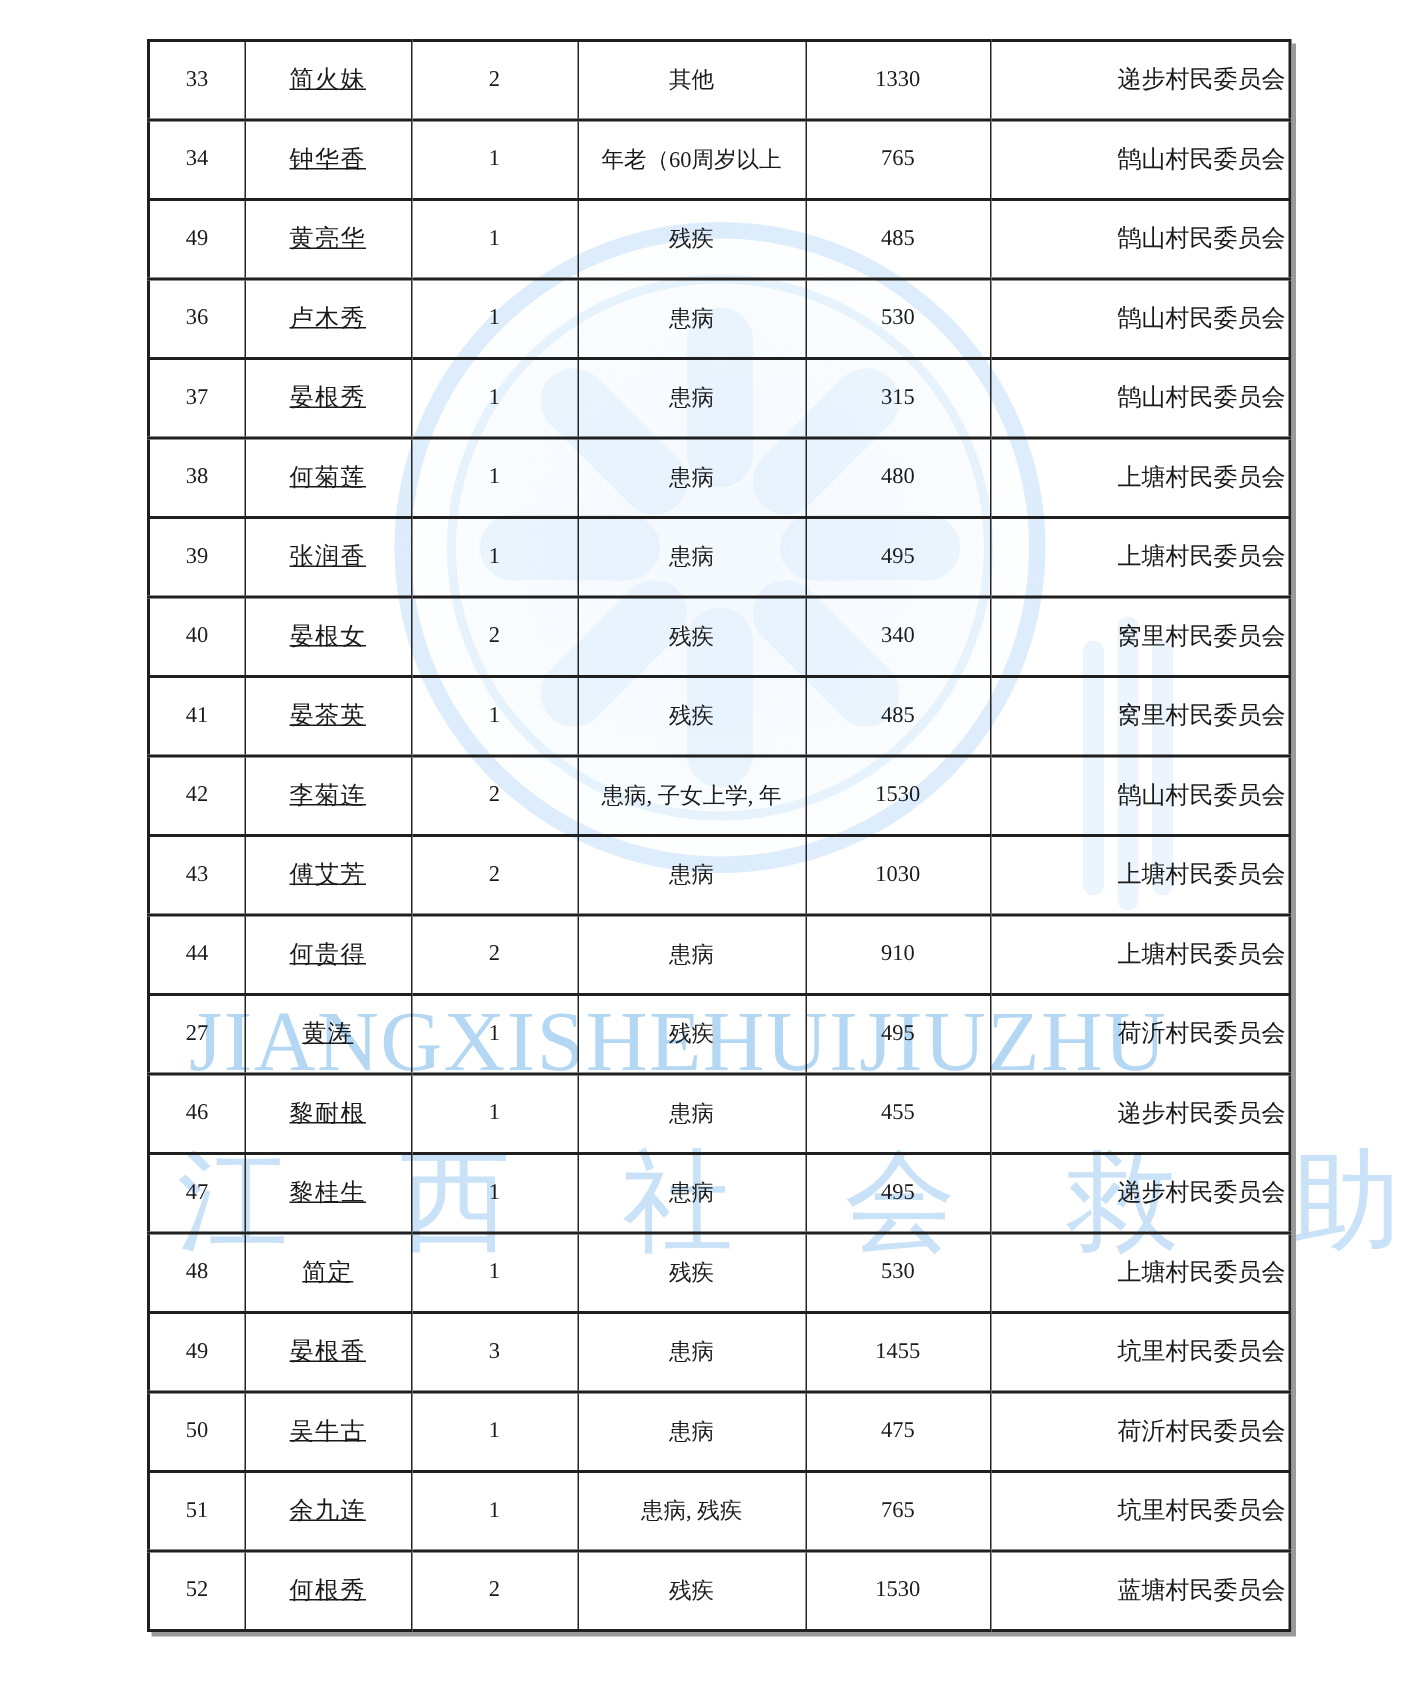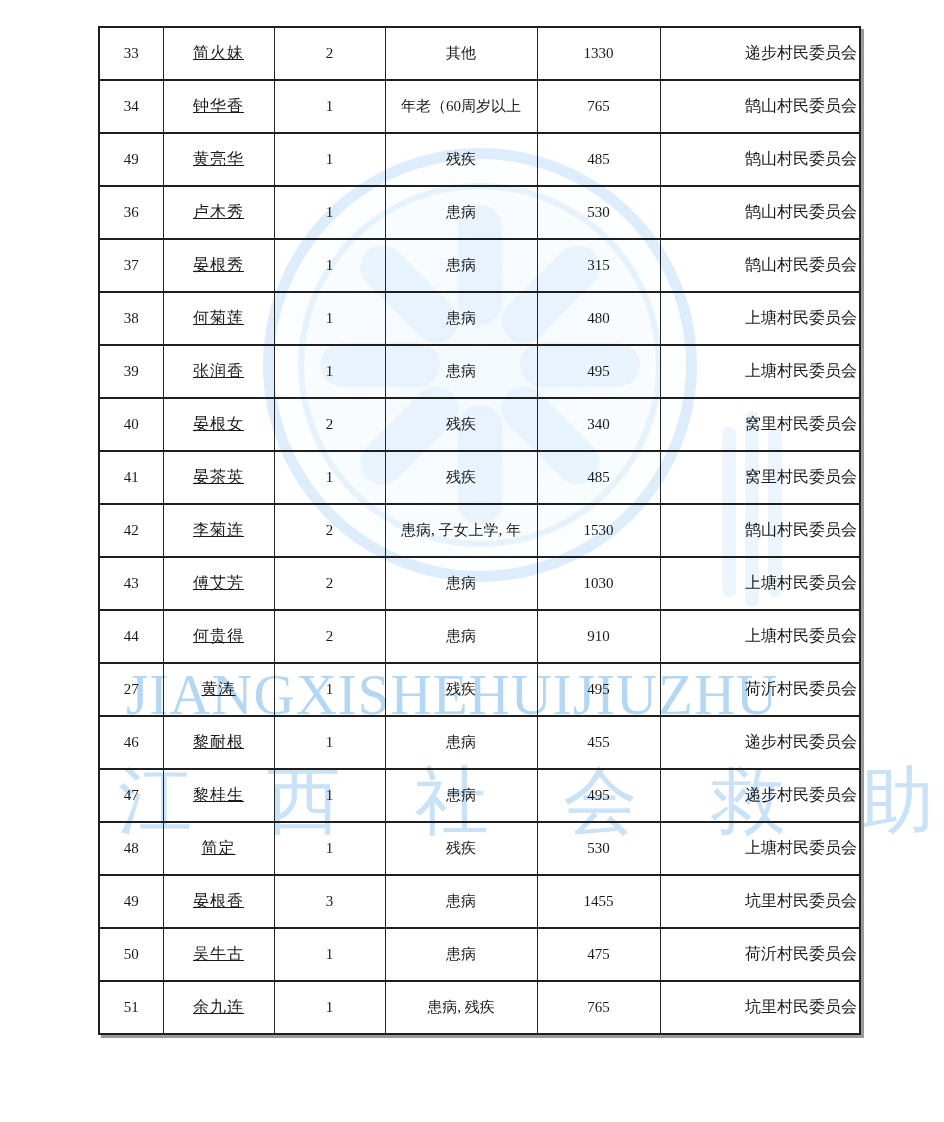--- a/index.html
+++ b/index.html
@@ -332,14 +332,22 @@
 
   <tr>
     <td class="c-no">51</td>
     <td class="c-name">余九连</td>
     <td class="c-count">1</td>
     <td class="c-reason">患病, 残疾</td>
     <td class="c-amount">765</td>
     <td class="c-comm">坑里村民委员会</td>
   </tr>
 
+  <tr>
+    <td class="c-no">52</td>
+    <td class="c-name">何根秀</td>
+    <td class="c-count">2</td>
+    <td class="c-reason">残疾</td>
+    <td class="c-amount">1530</td>
+    <td class="c-comm">蓝塘村民委员会</td>
+  </tr>
 </tbody>
 </table>
 
 </body></html>

